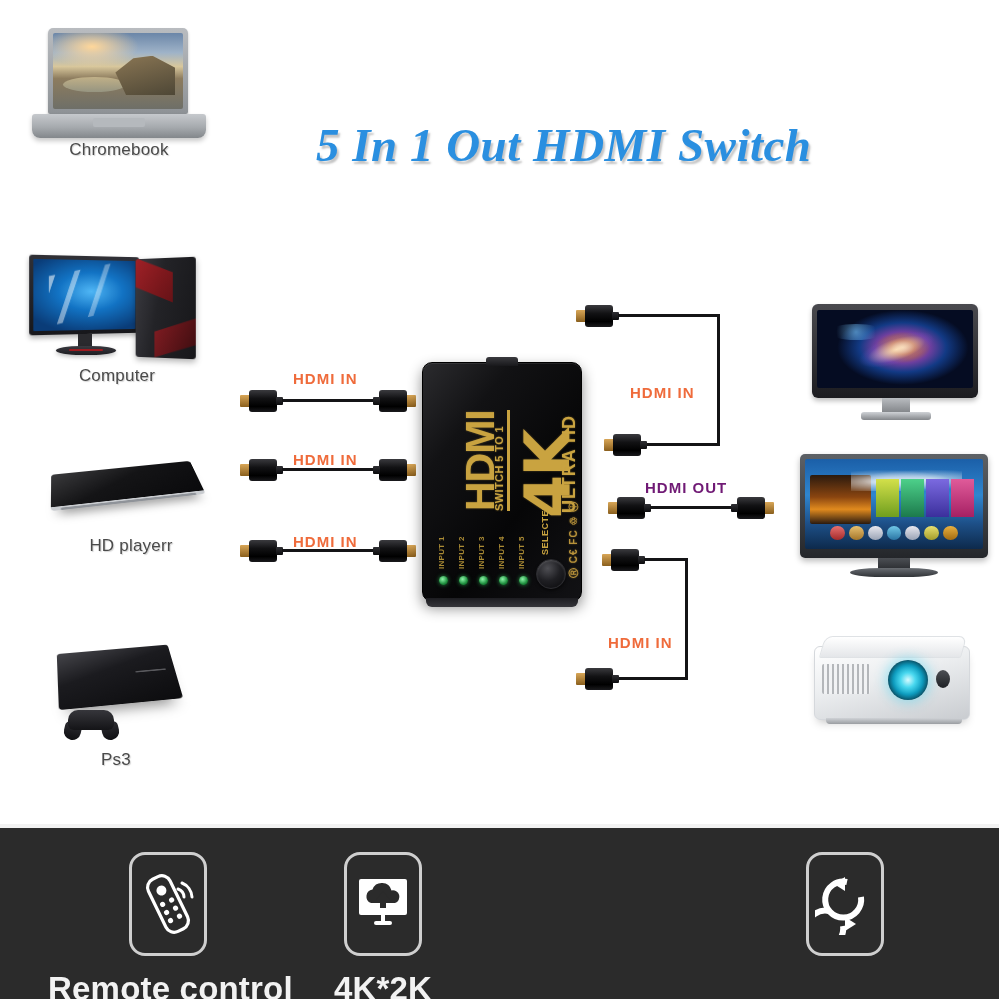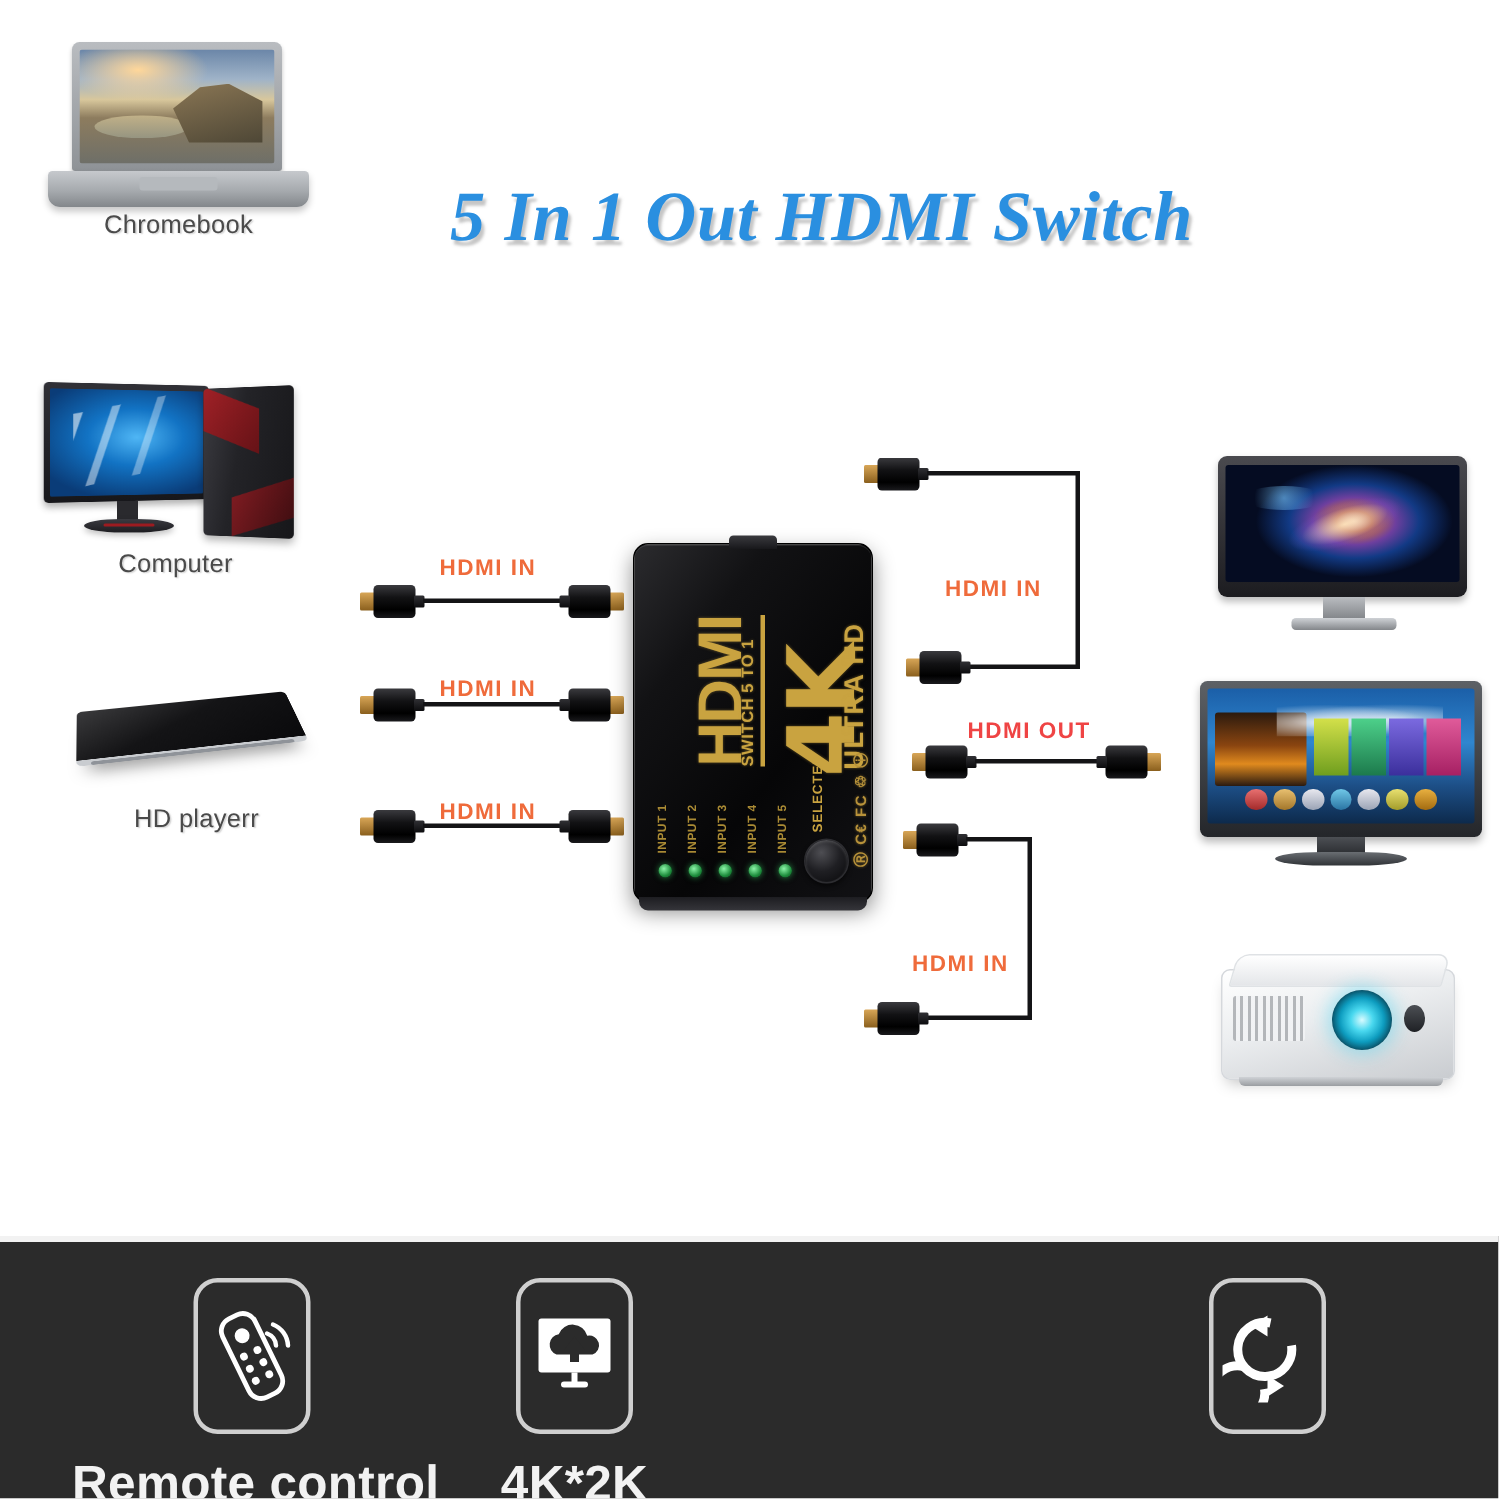--- a/index.html
+++ b/index.html
@@ -6,21 +6,21 @@
   html, body {
     width: 999px; height: 999px;
     background: #ffffff;
     font-family: "Liberation Sans", sans-serif;
     overflow: hidden;
   }
   #page { position: relative; width: 999px; height: 999px; background: #fff; }
 
   
   #title {
-    position: absolute; left: 300px; top: 118px; width: 600px;
+    position: absolute; left: 316px; top: 118px; width: 600px;
     font-family: "Liberation Serif", serif;
     font-style: italic; font-weight: bold;
     font-size: 47px; letter-spacing: .5px;
     color: #2a8fe0;
     text-shadow: 2px 3px 2px rgba(150,150,150,.55);
     white-space: nowrap;
   }
 
   
   .dev { position: absolute; }
@@ -335,21 +335,21 @@
   .conn.l .tip{ right:0; } .conn.l .shell{ right:9px; } .conn.l .collar{ right:36px; }
   .wire { position:absolute; background:#141416; }
   .wire.h { height: 3px; }
   .wire.v { width: 3px; }
 
   .cab-lbl {
     position:absolute; font-size: 15px; font-weight: bold; white-space:nowrap;
     letter-spacing: 1px;
   }
   .cab-lbl.in  { color: #ef6b3b; }
-  .cab-lbl.out { color: #ef4444; }
+  .cab-lbl.out { color: #701a75; }
 
   
   #feature-bar {
     position:absolute; left:0; bottom:0; width: 999px; height: 175px;
     background: #2b2b2b;
     border-top: 4px solid #f2f2f2;
   }
   #feature-bar::before{
     content:""; position:absolute; left:0; top:-10px; width:100%; height:6px; background:#fff;
   }
@@ -399,20 +399,31 @@
     <div class="cap">Computer</div>
   </div>
 
   <div class="dev" id="hdplayer">
     <div class="art">
       <div class="hdp"></div>
     </div>
     <div class="cap">HD playerr</div>
   </div>
 
+  <div class="dev" id="ps3">
+    <div class="art">
+      <div class="ps3-body"></div>
+      <div class="ps3-pad">
+          <span class="h1"></span>
+          <span class="h2"></span>
+          <span class="bd"></span>
+        </div>
+    </div>
+    <div class="cap">Ps3</div>
+  </div>
 
   <div class="dev" id="monitor">
     <div class="art">
       <div class="mon-fr">
           <div class="mon-scr"></div>
         </div>
       <div class="mon-neck"></div>
         <div class="mon-base"></div>
     </div>
   </div>

